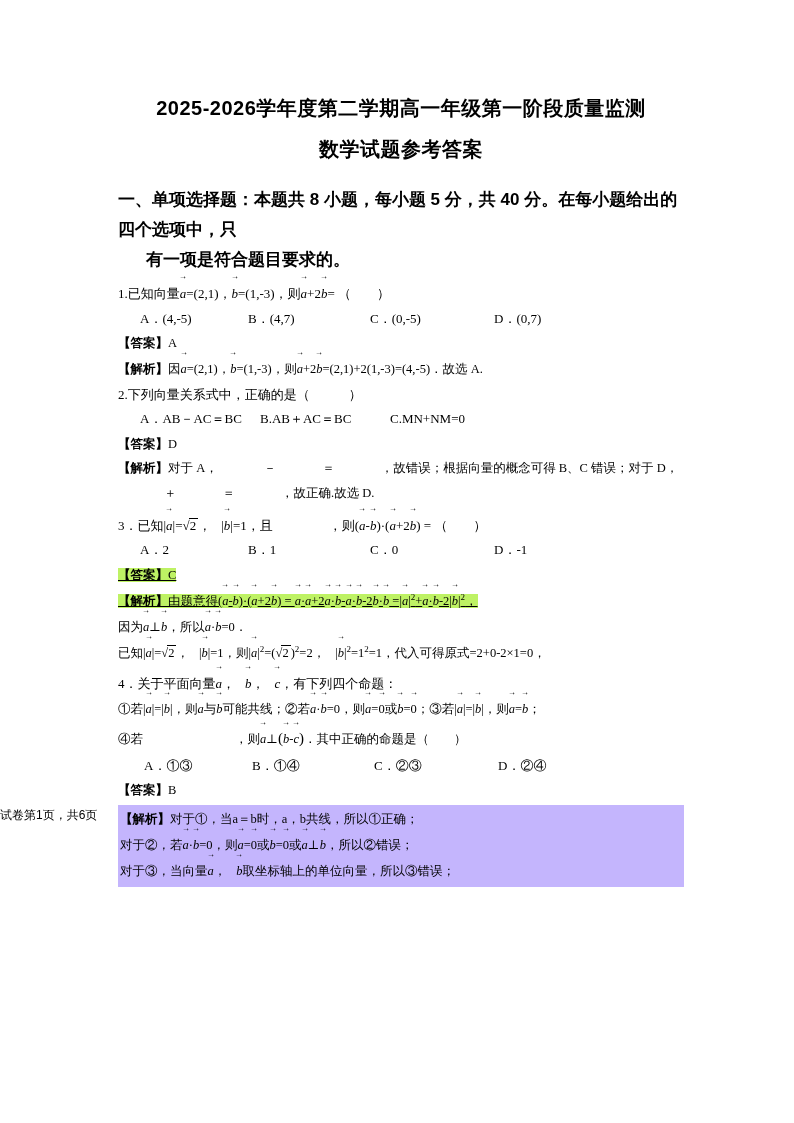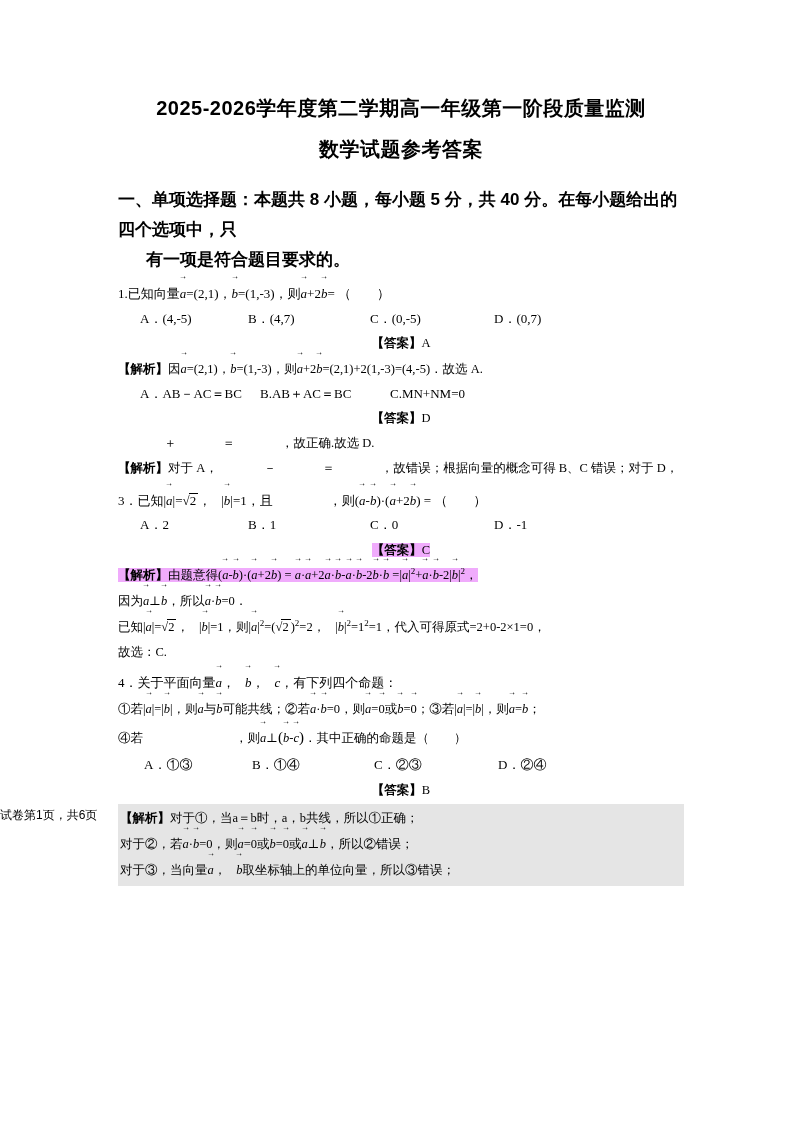--- a/index.html
+++ b/index.html
@@ -62,39 +62,39 @@
     padding-left: 22px;
   }
   .opts > span { display: block; }
   .o1 { width: 108px; }
   .o2 { width: 122px; }
   .o3 { width: 124px; }
   .o4 { width: 100px; }
   .ans {
     font-size: 12.5px;
     line-height: 1.95;
-    text-align: center;
   }
   .ans b {
     font-family: "Liberation Sans", "DejaVu Sans", sans-serif;
     font-weight: bold;
   }
   .expl {
     font-size: 12.5px;
     line-height: 2.0;
   }
   .expl b {
     font-family: "Liberation Sans", "DejaVu Sans", sans-serif;
     font-weight: bold;
   }
   .hl {
-    background: #f0abfc;
+    background: #bef264;
+    text-decoration: underline;
   }
   .block-hl {
-    background: #e5e5e5;
+    background: #c4b5fd;
     padding: 2px 4px 3px 2px;
     margin-top: 2px;
   }
   .prop-line {
     font-size: 12.5px;
     line-height: 2.05;
   }
   .footer {
     position: absolute;
     bottom: 26px;
@@ -157,33 +157,34 @@
     <span class="o3"><span>C．</span><span>(0,-5)</span></span>
     <span class="o4"><span>D．</span><span>(0,7)</span></span>
   </div>
   <div class="ans">
     <b>【答案】</b><span>A</span>
   </div>
   <div class="expl">
     <b>【解析】</b><span>因</span><span class="vec it">a</span><span>=(2,1)，</span><span class="vec it">b</span><span>=(1,-3)，则</span><span class="vec it">a</span><span>+2</span><span class="vec it">b</span><span>=(2,1)+2(1,-3)=(4,-5)．故选 A.</span>
   </div>
 
+  <div class="q">2.下列向量关系式中，正确的是（　　　）</div>
   <div class="opts">
     <span style="width:120px">A．AB－AC＝BC</span>
     <span style="width:130px">B.AB＋AC＝BC</span>
     <span style="width:125px">C.MN+NM=0</span>
   </div>
   <div class="ans">
     <b>【答案】</b><span>D</span>
   </div>
   <div class="expl">
+    <b>【解析】</b><span>对于 A，</span><span class="blank"></span><span>－</span><span class="blank"></span><span>＝</span><span class="blank"></span><span>，故错误；根据向量的概念可得 B、C 错误；对于 D，</span>
+  </div>
+  <div class="expl">
     <span class="blank"></span><span>＋</span><span class="blank"></span><span>＝</span><span class="blank"></span><span>，故正确.故选 D.</span>
-  </div>
-  <div class="expl">
-    <b>【解析】</b><span>对于 A，</span><span class="blank"></span><span>－</span><span class="blank"></span><span>＝</span><span class="blank"></span><span>，故错误；根据向量的概念可得 B、C 错误；对于 D，</span>
   </div>
 
   <div class="q" style="margin-top:6px">
     <span>3．已知</span>|<span class="vec it">a</span>|=<span class="radwrap">√<span class="rad">2</span></span>，<span class="sp"></span>|<span class="vec it">b</span>|=1<span>，且</span><span class="blank" style="min-width:56px"></span><span>，则</span>(<span class="vec it">a</span>-<span class="vec it">b</span>)·(<span class="vec it">a</span>+2<span class="vec it">b</span>) <span>= （　　）</span>
   </div>
   <div class="opts">
     <span class="o1"><span>A．</span><span>2</span></span>
     <span class="o2"><span>B．</span><span>1</span></span>
     <span class="o3"><span>C．</span><span>0</span></span>
     <span class="o4"><span>D．</span><span>-1</span></span>
@@ -193,21 +194,20 @@
   </div>
   <div class="expl">
     <span class="hl"><b>【解析】</b><span>由题意得</span>(<span class="vec it">a</span>-<span class="vec it">b</span>)·(<span class="vec it">a</span>+2<span class="vec it">b</span>) = <span class="vec it">a</span>·<span class="vec it">a</span>+2<span class="vec it">a</span>·<span class="vec it">b</span>-<span class="vec it">a</span>·<span class="vec it">b</span>-2<span class="vec it">b</span>·<span class="vec it">b</span> =|<span class="vec it">a</span>|<span class="sup">2</span>+<span class="vec it">a</span>·<span class="vec it">b</span>-2|<span class="vec it">b</span>|<span class="sup">2</span>，</span>
   </div>
   <div class="expl">
     <span>因为</span><span class="vec it">a</span>⊥<span class="vec it">b</span><span>，所以</span><span class="vec it">a</span>·<span class="vec it">b</span>=0．
   </div>
   <div class="expl">
     <span>已知</span>|<span class="vec it">a</span>|=<span class="radwrap">√<span class="rad">2</span></span>，<span class="sp"></span>|<span class="vec it">b</span>|=1<span>，则</span>|<span class="vec it">a</span>|<span class="sup">2</span>=(<span class="radwrap">√<span class="rad">2</span></span>)<span class="sup">2</span>=2，<span class="sp"></span>|<span class="vec it">b</span>|<span class="sup">2</span>=1<span class="sup">2</span>=1<span>，代入可得原式</span>=2+0-2×1=0，
   </div>
-  <div class="expl">故选：C.</div>
 
   <div class="q" style="margin-top:4px">
     <span>4．关于平面向量</span><span class="vec it">a</span>，<span class="sp"></span><span class="vec it">b</span>，<span class="sp"></span><span class="vec it">c</span><span>，有下列四个命题：</span>
   </div>
   <div class="prop-line">
     <span>①若</span>|<span class="vec it">a</span>|=|<span class="vec it">b</span>|<span>，则</span><span class="vec it">a</span><span>与</span><span class="vec it">b</span><span>可能共线；</span><span>②若</span><span class="vec it">a</span>·<span class="vec it">b</span>=0<span>，则</span><span class="vec it">a</span>=<span class="vec">0</span><span>或</span><span class="vec it">b</span>=<span class="vec">0</span><span>；</span><span>③若</span>|<span class="vec it">a</span>|=|<span class="vec it">b</span>|<span>，则</span><span class="vec it">a</span>=<span class="vec it">b</span><span>；</span>
   </div>
   <div class="prop-line">
     <span>④若</span><span class="blank" style="min-width:92px"></span><span>，则</span><span class="vec it">a</span>⊥<span style="font-size:15px">(</span><span class="vec it">b</span>-<span class="vec it">c</span><span style="font-size:15px">)</span><span>．其中正确的命题是（　　）</span>
   </div>

